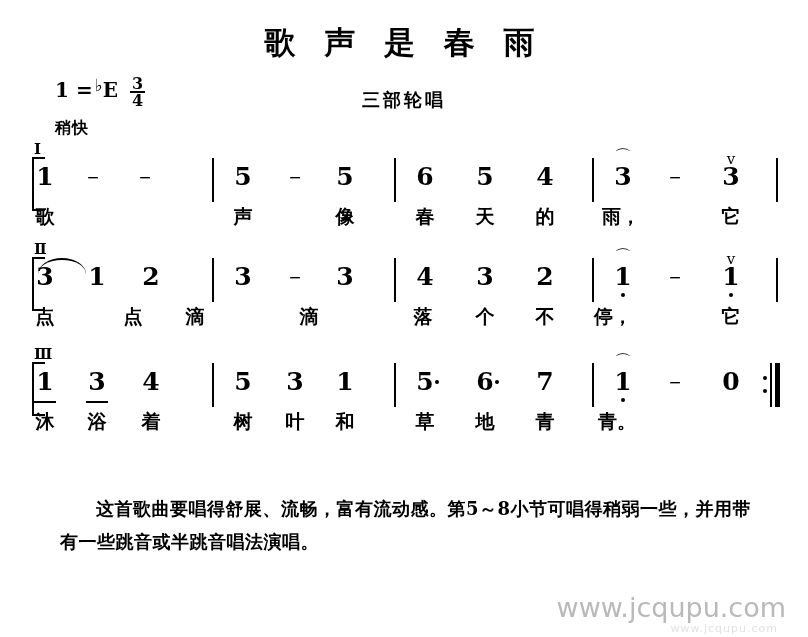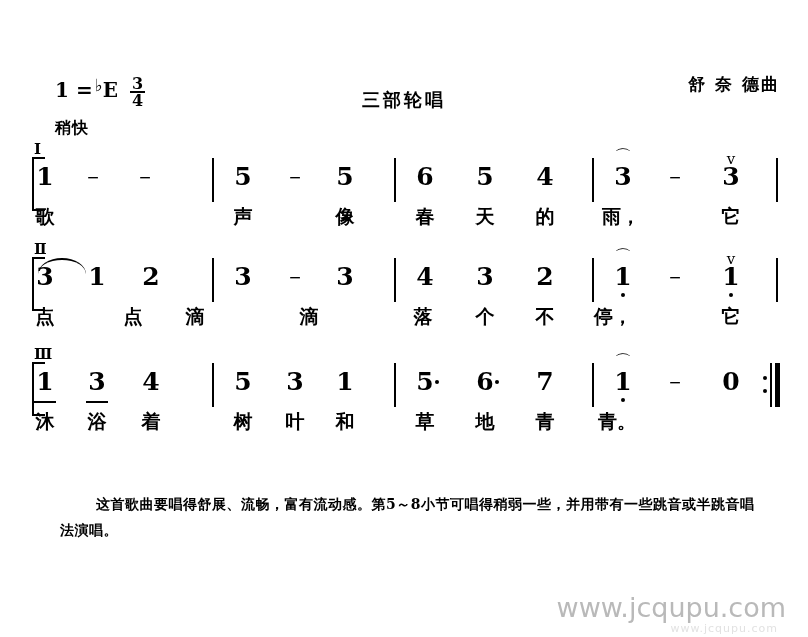--- a/index.html
+++ b/index.html
@@ -270,21 +270,21 @@
     font-size: 19px;
     font-weight: bold;
     letter-spacing: 2px;
   }
   .note-body {
     position: absolute;
     top: 492px;
     left: 60px;
     width: 700px;
     font-family: "DejaVu Serif", serif;
-    font-size: 14px;
+    font-size: 18px;
     font-weight: bold;
     line-height: 1.85;
     text-indent: 36px;
     letter-spacing: 0.5px;
   }
 
   .watermark {
     position: absolute;
     right: 22px;
     bottom: 14px;
@@ -301,35 +301,35 @@
     font-size: 11px;
     color: #e2e2e2;
     letter-spacing: 1px;
   }
 </style>
 </head>
 <body>
 
 <div class="page">
 
+  <div class="title">歌 声 是 春 雨</div>
 
   <div class="keysig">
     <span>1 =</span>
     <span class="flat">♭</span>
     <span>E</span>
     <span class="meter">
       <span class="num">3</span>
       <span class="den">4</span>
     </span>
   </div>
 
   <div class="subtitle">三部轮唱</div>
 
   <div class="credits">
-    <div>舒 奈 德曲</div>
   </div>
 
   <div class="tempo">稍快</div>
 
   <div class="row row-1">
     <div class="voice-label">Ⅰ</div>
     <div class="voice-bracket"></div>
 
     <div class="notes">
       <div class="note" style="left:0px;">1</div>

